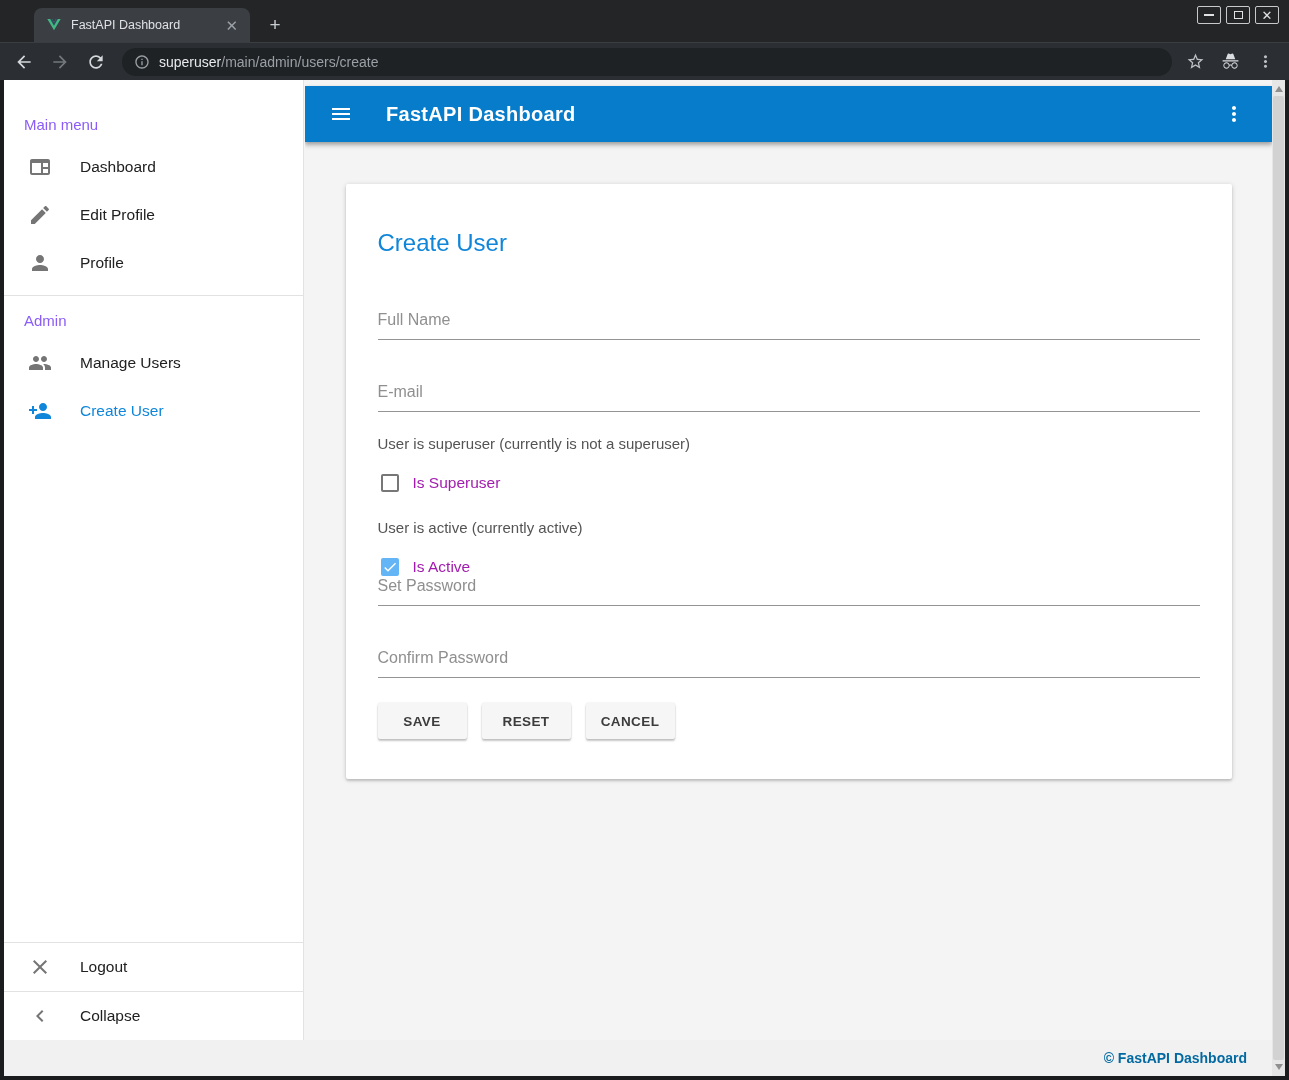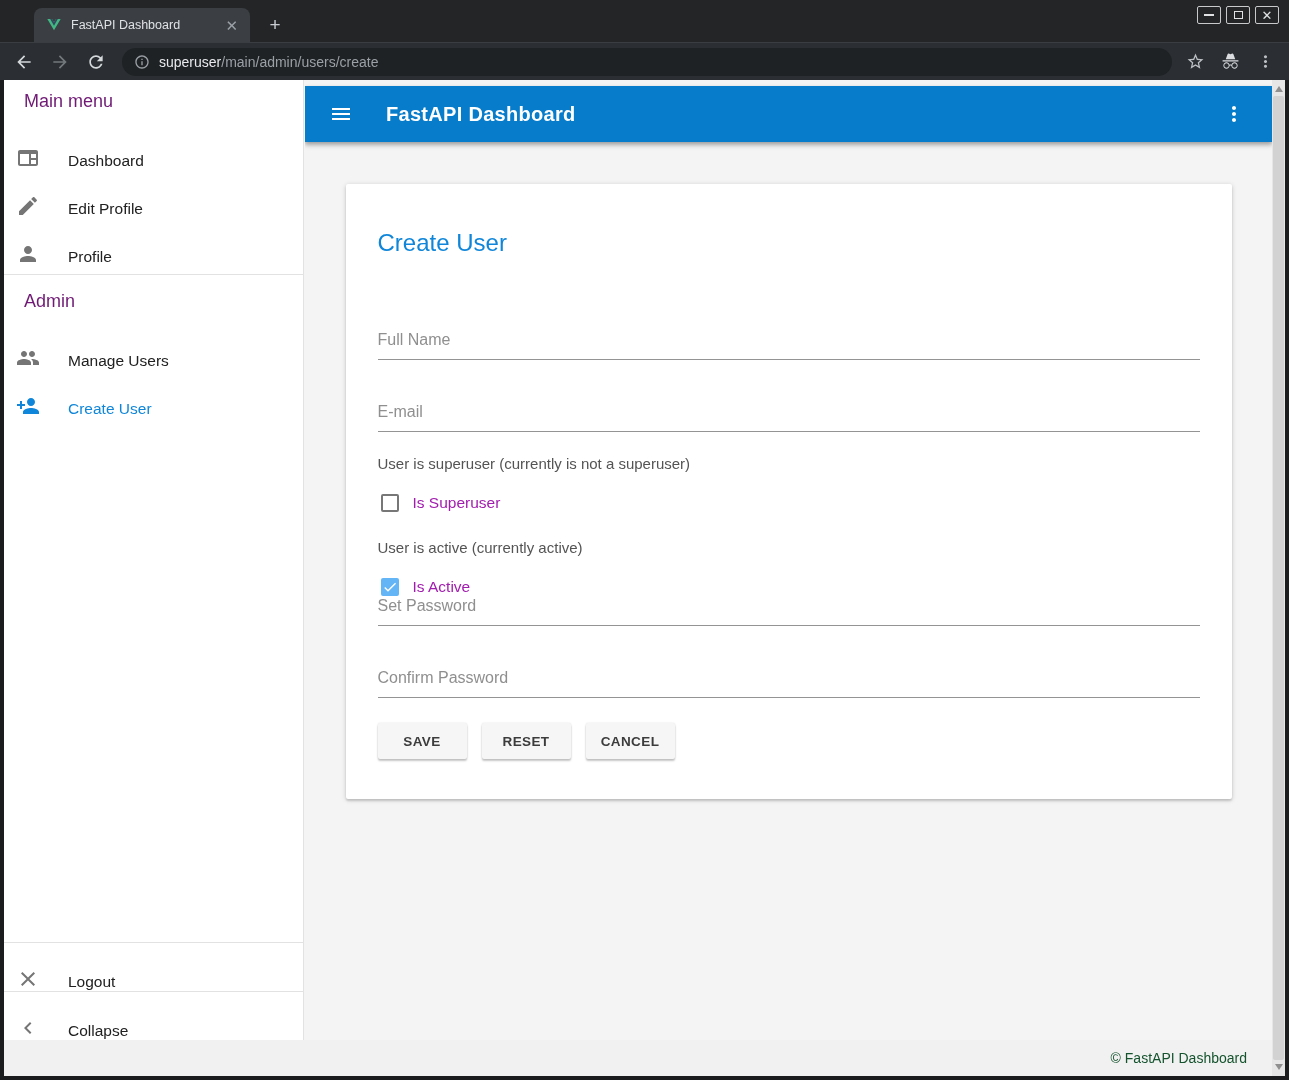--- a/index.html
+++ b/index.html
@@ -35,22 +35,22 @@
   .url .path { color:#9aa0a6; }
   .toolbar-right { display:flex; align-items:center; gap:16px; margin-right:14px; }
   .toolbar-right svg { width:19px; height:19px; display:block; }
 
   
   .page { position:absolute; left:4px; right:4px; top:80px; bottom:4px; background:#f4f4f4; }
 
   
   .sidebar { position:absolute; left:0; top:0; width:300px; bottom:36px; background:#ffffff;
              border-right:1px solid #e2e2e2; display:flex; flex-direction:column; }
-  .section-label { padding:11px 0 10px 20px; font-size:18px; color:#701a75; }
-  .nav-item { height:48px; display:flex; align-items:flex-end; padding-left:12px; cursor:default; color:#757575; }
+  .section-label { padding:36px 0 10px 20px; font-size:15px; color:#8b5cf6; }
+  .nav-item { height:48px; display:flex; align-items:center; padding-left:24px; cursor:default; color:#757575; }
   .nav-item .nav-ic { width:24px; height:24px; flex:none; }
   .nav-item .nav-ic svg { width:24px; height:24px; fill:currentColor; }
   .nav-item .nav-label { margin-left:28px; font-size:15.5px; color:#212121; }
   .nav-item.active { color:var(--accent,#0f86d9); }
   .nav-item.active .nav-label { color:var(--accent,#0f86d9); }
   .divider { height:1px; background:#e2e2e2; margin-top:8px; }
   .sidebar-spacer { flex:1; }
   .divider.flush { margin-top:0; }
 
   
@@ -65,21 +65,21 @@
 
   .card { width:886px; margin:42px auto 0; background:#ffffff; border-radius:2px;
           box-shadow:0 1px 5px rgba(0,0,0,.18), 0 2px 2px rgba(0,0,0,.12);
           padding:44px 32px 40px; }
   .card-title { font-size:24px; font-weight:400; color:var(--accent,#0f86d9); line-height:30px; }
 
   .text-field { display:block; width:100%; border:none; outline:none; background:transparent;
                 border-bottom:1px solid #949494; font-family:"Liberation Sans",sans-serif;
                 font-size:16px; color:#212121; padding:0 0 9px 0; height:30px; }
   .text-field::placeholder { color:#8f8f8f; opacity:1; }
-  .tf-fullname { margin-top:72px; }
+  .tf-fullname { margin-top:52px; }
   .tf-email    { margin-top:42px; }
   .tf-setpass  { }
   .tf-confirm  { margin-top:42px; }
 
   .hint { font-size:15px; color:#545454; margin-top:23px; }
   .cb-row { display:flex; align-items:center; margin-top:22px; }
   .cb { width:18px; height:18px; border:2px solid #777; border-radius:2px; margin-left:3px; flex:none; }
   .cb.checked { border:none; background:var(--checkbox-checked,#64b5f6); display:flex;
                 align-items:center; justify-content:center; }
   .cb.checked svg { width:16px; height:16px; fill:#ffffff; }
@@ -87,21 +87,21 @@
 
   .btn-row { margin-top:25px; display:flex; }
   .btn { min-width:89px; height:36px; border:none; border-radius:2px; background:#f6f6f6;
          box-shadow:0 2px 2px rgba(0,0,0,.22), 0 0 2px rgba(0,0,0,.12);
          font-family:"Liberation Sans",sans-serif; font-size:13.5px; font-weight:700;
          color:#3c3c3c; letter-spacing:.4px; margin-right:15px; cursor:default; }
 
   
   .page-footer { position:absolute; left:0; right:13px; bottom:0; height:36px; background:#f1f1f1;
                  display:flex; align-items:center; justify-content:flex-end; padding-right:25px; }
-  .page-footer span { font-size:14px; color:#14532d; }
+  .page-footer span { font-size:14px; color:#0369a1;font-weight:bold; }
 
   
   .scrollbar { position:absolute; right:0; top:0; bottom:0; width:13px; background:#e6e6e6; }
   .sb-arrow { position:absolute; left:0; width:13px; height:14px; display:flex; align-items:center; justify-content:center; }
   .sb-up { top:2px; } .sb-down { bottom:2px; }
   .tri-up { width:0; height:0; border-left:4px solid transparent; border-right:4px solid transparent;
             border-bottom:6px solid #8f8f8f; }
   .tri-down { width:0; height:0; border-left:4px solid transparent; border-right:4px solid transparent;
               border-top:6px solid #8f8f8f; }
   .sb-thumb { position:absolute; left:1px; top:16px; bottom:16px; width:11px; background:#d2d2d2; border-radius:2px; }

